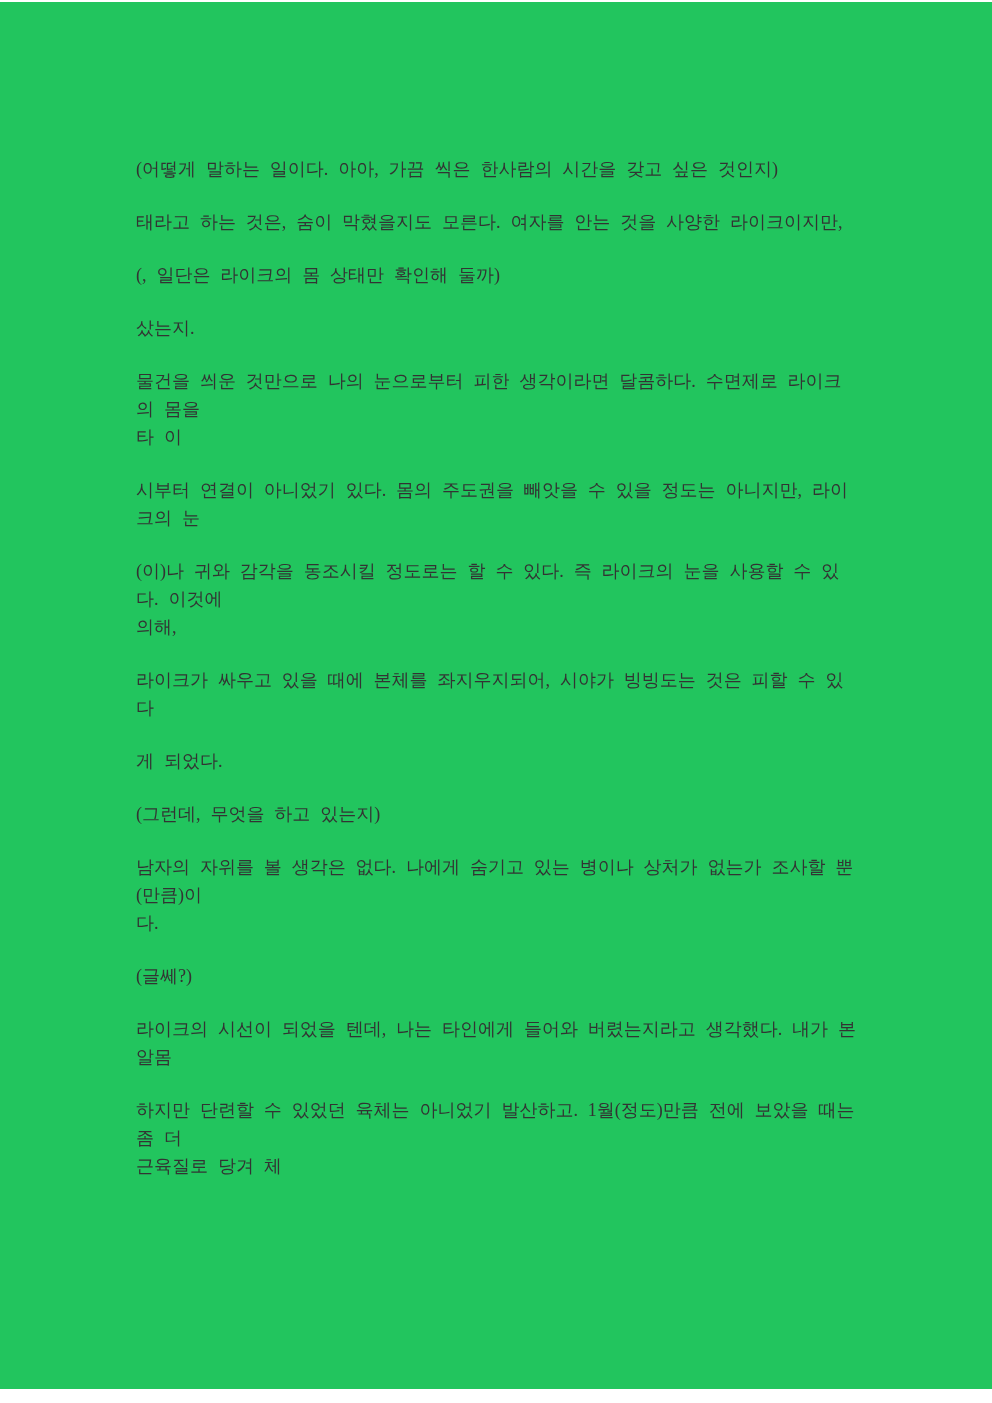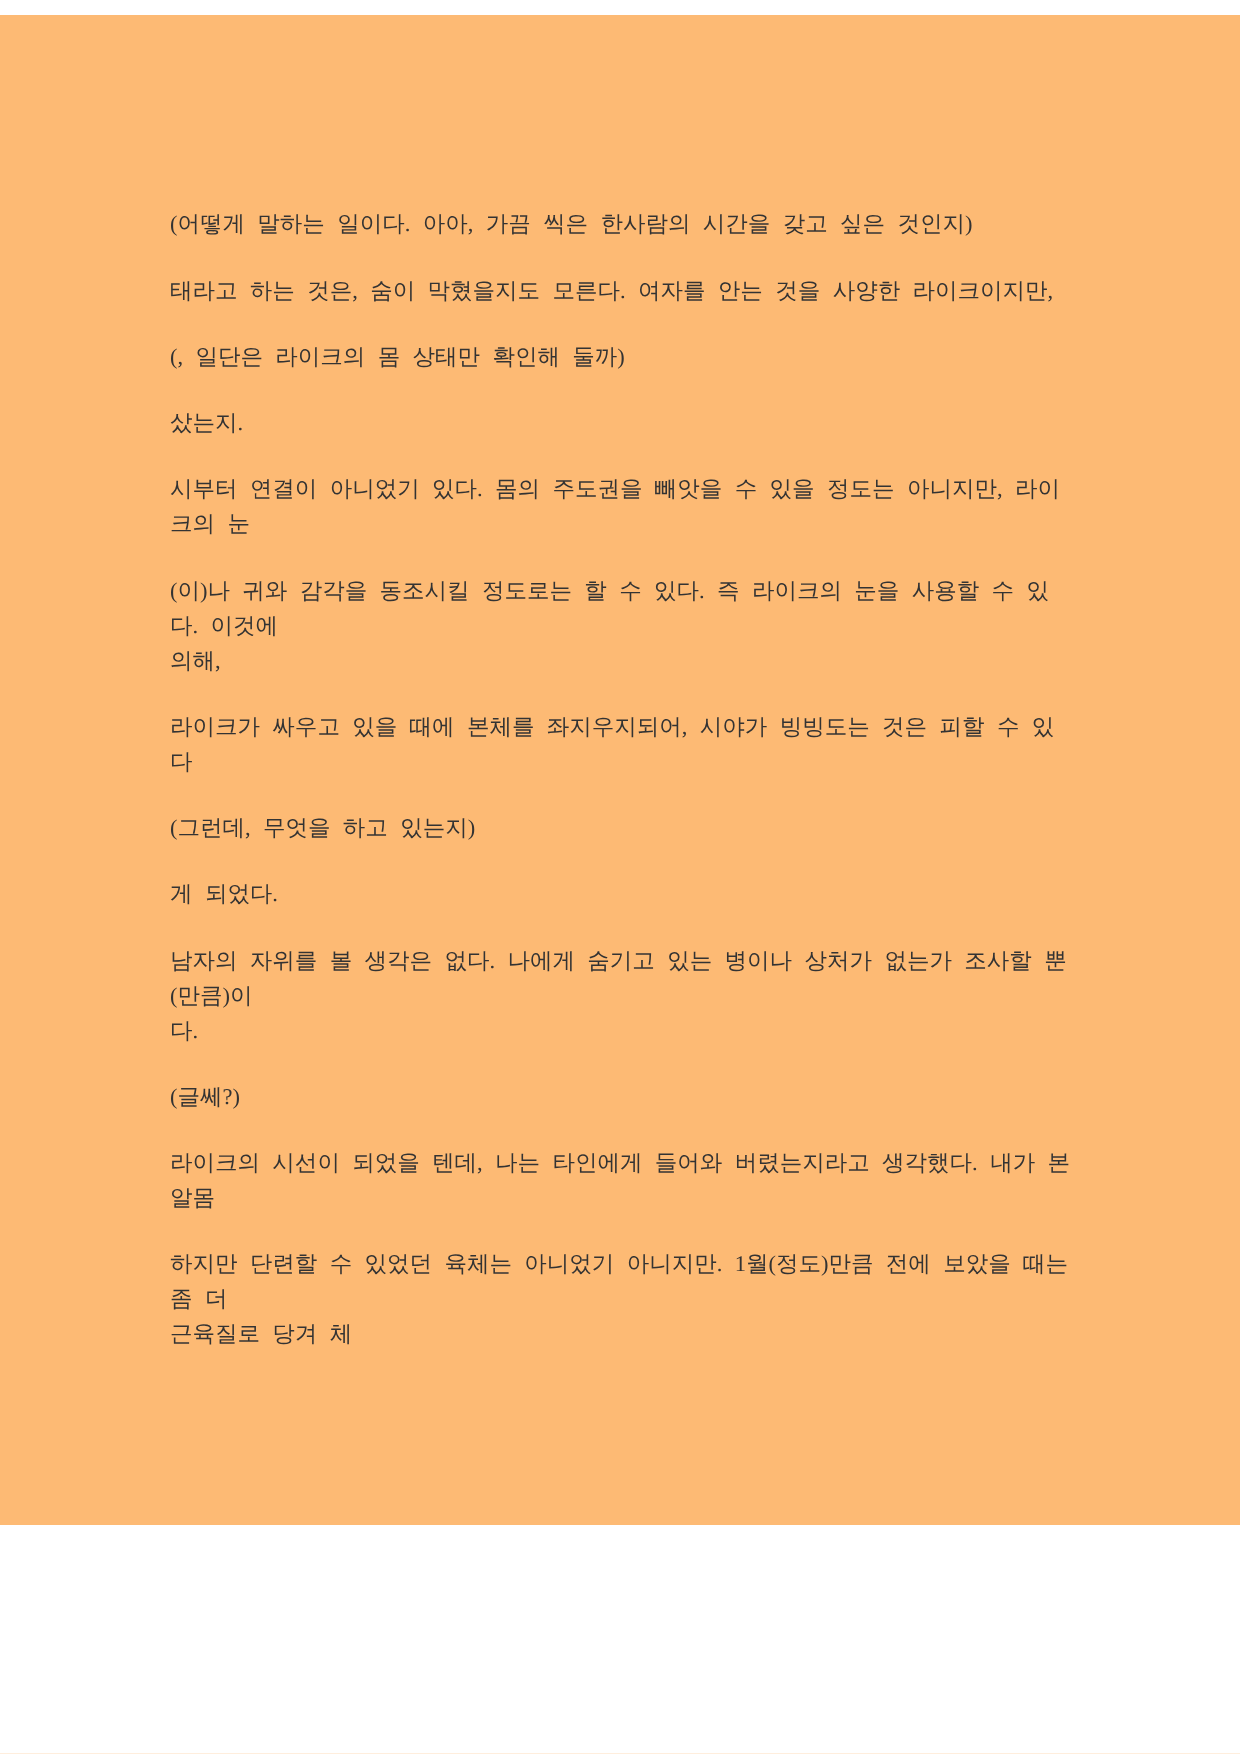--- a/index.html
+++ b/index.html
@@ -3,23 +3,23 @@
 <meta charset="utf-8">
 <style>
   * { margin: 0; padding: 0; box-sizing: border-box; }
   html, body {
     background: #ffffff;
     font-family: "Liberation Serif", "DejaVu Serif", serif;
   }
   .page {
     position: relative;
     width: 992px;
-    height: 1208px;
-    margin: 12px auto;
-    background: #fdba74;
+    height: 1387px;
+    margin: 2px auto;
+    background: #22c55e;
     overflow: hidden;
   }
   .doc {
     position: absolute;
     top: 153px;
     left: 136px;
     width: 722px;
     color: #333333;
     font-size: 18px;
   }
@@ -44,43 +44,47 @@
       <div class="paragraph">
         <div class="line">태라고 하는 것은, 숨이 막혔을지도 모른다. 여자를 안는 것을 사양한 라이크이지만,</div>
       </div>
       <div class="paragraph">
         <div class="line">(, 일단은 라이크의 몸 상태만 확인해 둘까)</div>
       </div>
       <div class="paragraph">
         <div class="line">샀는지.</div>
       </div>
       <div class="paragraph">
+        <div class="line">물건을 씌운 것만으로 나의 눈으로부터 피한 생각이라면 달콤하다. 수면제로 라이크의 몸을</div>
+        <div class="line">타 이</div>
+      </div>
+      <div class="paragraph">
         <div class="line">시부터 연결이 아니었기 있다. 몸의 주도권을 빼앗을 수 있을 정도는 아니지만, 라이크의 눈</div>
       </div>
       <div class="paragraph">
         <div class="line">(이)나 귀와 감각을 동조시킬 정도로는 할 수 있다. 즉 라이크의 눈을 사용할 수 있다. 이것에</div>
         <div class="line">의해,</div>
       </div>
       <div class="paragraph">
         <div class="line">라이크가 싸우고 있을 때에 본체를 좌지우지되어, 시야가 빙빙도는 것은 피할 수 있다</div>
       </div>
       <div class="paragraph">
-        <div class="line">(그런데, 무엇을 하고 있는지)</div>
+        <div class="line">게 되었다.</div>
       </div>
       <div class="paragraph">
-        <div class="line">게 되었다.</div>
+        <div class="line">(그런데, 무엇을 하고 있는지)</div>
       </div>
       <div class="paragraph">
         <div class="line">남자의 자위를 볼 생각은 없다. 나에게 숨기고 있는 병이나 상처가 없는가 조사할 뿐(만큼)이</div>
         <div class="line">다.</div>
       </div>
       <div class="paragraph">
         <div class="line">(글쎄?)</div>
       </div>
       <div class="paragraph">
         <div class="line">라이크의 시선이 되었을 텐데, 나는 타인에게 들어와 버렸는지라고 생각했다. 내가 본 알몸</div>
       </div>
       <div class="paragraph">
-        <div class="line">하지만 단련할 수 있었던 육체는 아니었기 아니지만. 1월(정도)만큼 전에 보았을 때는 좀 더</div>
+        <div class="line">하지만 단련할 수 있었던 육체는 아니었기 발산하고. 1월(정도)만큼 전에 보았을 때는 좀 더</div>
         <div class="line">근육질로 당겨 체</div>
       </div>
     </div>
 </div>
 
 </body></html>

